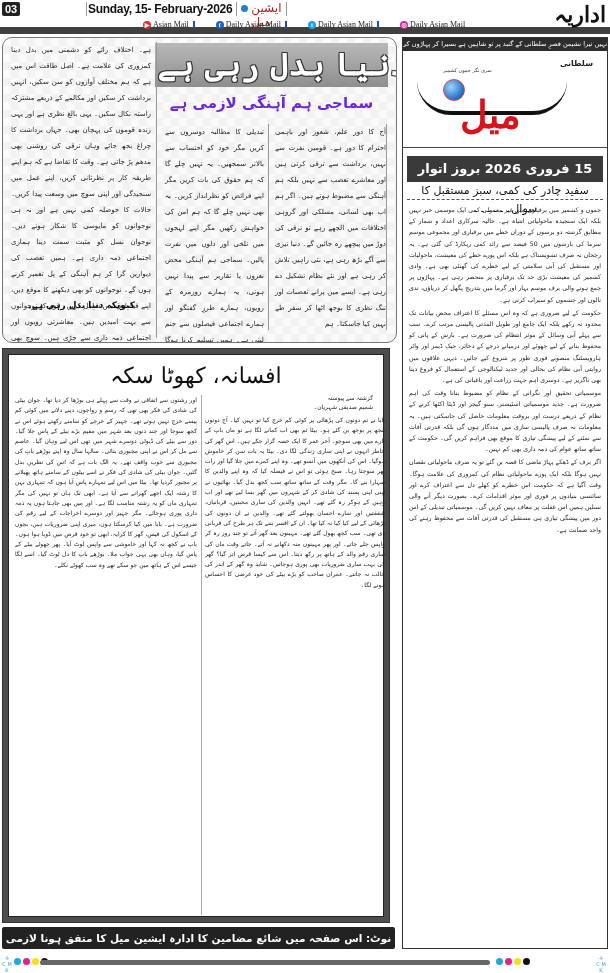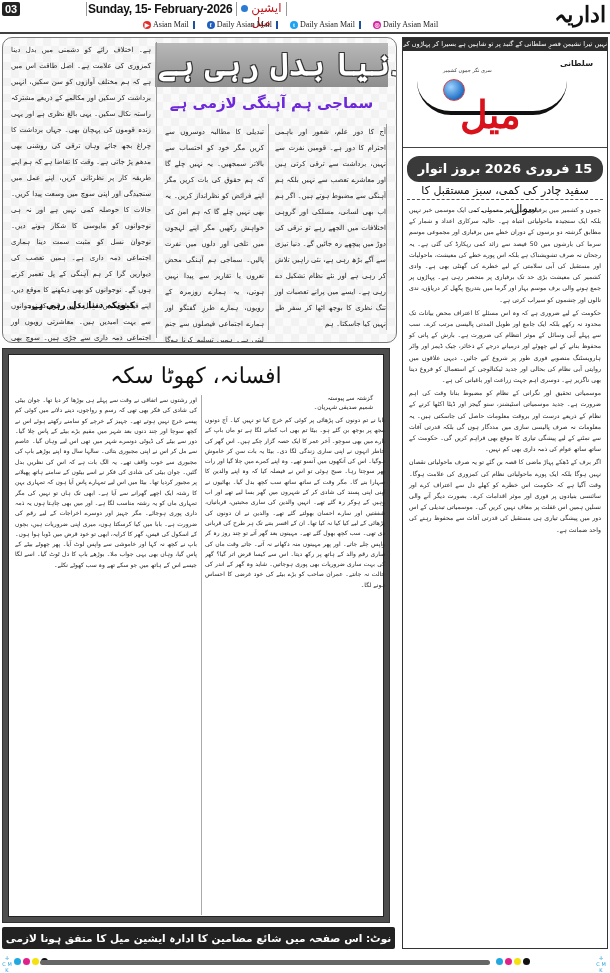--- a/index.html
+++ b/index.html
@@ -1,42 +1,42 @@
 <!DOCTYPE html>
 <html><head>
 <meta charset="utf-8">
 <style>
   * { box-sizing: border-box; margin: 0; padding: 0; }
   html, body { width: 610px; height: 973px; background: #ffffff; overflow: hidden; }
   body { position: relative; font-family: "DejaVu Sans", sans-serif; color: #111; }
 
   
-  .header { position: absolute; left: 0; top: 0; width: 610px; height: 34px; border-bottom: 2px solid #404040; }
+  .header { position: absolute; left: 0; top: 0; width: 610px; height: 34px; border-bottom: 7px solid #404040; }
   .page-no { position: absolute; left: 2px; top: 2px; width: 18px; height: 14px; background: #222; color: #fff; font-family: "Liberation Sans", sans-serif; font-weight: bold; font-size: 11px; text-align: center; line-height: 14px; border-radius: 2px; }
   .date { position: absolute; left: 88px; top: 2px; font-family: "Liberation Sans", sans-serif; font-weight: bold; font-size: 12px; color: #111; letter-spacing: -0.3px; }
   .divider-v { position: absolute; top: 2px; width: 1px; height: 14px; background: #999; }
   .mini-logo { position: absolute; left: 238px; top: 1px; width: 46px; height: 16px; font-size: 12px; color: #c0161c; text-align: center; }
   .mini-logo .globe { display: inline-block; width: 7px; height: 7px; border-radius: 50%; background: #2a7bd3; vertical-align: middle; }
-  .socials { position: absolute; left: 143px; top: 20px; font-family: "Liberation Serif", serif; font-size: 8px; color: #222; display: flex; gap: 12px; align-items: center; }
+  .socials { position: absolute; left: 143px; top: 20px; font-family: "Liberation Serif", serif; font-size: 8px; color: #222; display: flex; gap: 21px; align-items: center; }
   .soc { display: flex; align-items: center; gap: 2px; }
   .soc .ic { width: 8px; height: 8px; border-radius: 50%; display: inline-block; color: #fff; font-size: 6px; text-align: center; line-height: 8px; font-weight: bold; }
   .soc .sep { width: 2px; height: 8px; background: #1f4fa0; margin-left: 2px; }
   .masthead-title { position: absolute; right: 4px; top: 0px; font-family: "DejaVu Serif", serif; font-weight: bold; font-size: 22px; color: #111; direction: rtl; line-height: 28px; }
 
   
   .right-col { position: absolute; left: 402px; top: 37px; width: 206px; height: 912px; border: 1.5px solid #333; background: #fff; }
   .quote-bar { height: 13px; background: #2d2d2d; color: #fff; font-size: 6.5px; direction: rtl; text-align: center; line-height: 13px; white-space: nowrap; overflow: hidden; }
   .logo-area { position: relative; height: 97px; border-bottom: 1px solid #444; }
   .logo-ruznama { position: absolute; right: 14px; top: 8px; font-size: 8px; font-weight: bold; color: #222; direction: rtl; }
   .logo-asian { position: absolute; right: 28px; top: 18px; font-family: "DejaVu Serif", serif; font-size: 36px; font-weight: bold; color: #111; direction: rtl; line-height: 40px; }
   .logo-mail { position: absolute; left: 57px; top: 42px; font-family: Liberation Sans, sans-serif; font-size: 38px; font-weight: bold; color: #d8131b; direction: rtl; line-height: 44px; }
   .logo-globe { position: absolute; left: 40px; top: 28px; width: 22px; height: 22px; border-radius: 50%; background: radial-gradient(circle at 35% 35%, #9fd3ff, #1e6fc4 70%); border: 1px solid #d44; }
   .logo-tag { position: absolute; left: 40px; top: 16px; font-size: 5px; color: #333; direction: rtl; }
   .logo-swoosh { position: absolute; left: 14px; top: 30px; width: 150px; height: 34px; border-bottom: 4px solid #111; border-radius: 0 0 80px 80px; }
-  .date-bar { margin: 8px 4px 0 4px; height: 26px; background: #3a3a3a; color: #fff; direction: rtl; text-align: center; font-weight: bold; font-size: 13px; line-height: 26px; border-radius: 12px; }
+  .date-bar { margin: 8px 4px 0 4px; height: 26px; background: #3a3a3a; color: #fff; direction: rtl; text-align: center; font-weight: bold; font-size: 13px; line-height: 26px; }
   .edit-headline { margin: 0 4px 0 4px; height: 18px; direction: rtl; text-align: center; font-size: 11px; color: #111; border-bottom: 1px dashed #555; line-height: 18px; }
   .right-body { padding: 4px 6px; direction: rtl; text-align: justify; font-size: 6.2px; line-height: 11.2px; color: #222; }
   .right-body p { margin-bottom: 2px; }
 
   
   .feature { position: absolute; left: 2px; top: 37px; width: 395px; height: 306px; border: 1.5px solid #777; border-radius: 10px; background: #fafafa; overflow: hidden; }
   .feature-pattern { position: absolute; inset: 0; background-image:
       linear-gradient(45deg, rgba(0,0,0,0.03) 25%, transparent 25%, transparent 75%, rgba(0,0,0,0.03) 75%),
       linear-gradient(45deg, rgba(0,0,0,0.03) 25%, transparent 25%, transparent 75%, rgba(0,0,0,0.03) 75%);
       background-size: 16px 16px; background-position: 0 0, 8px 8px; }

